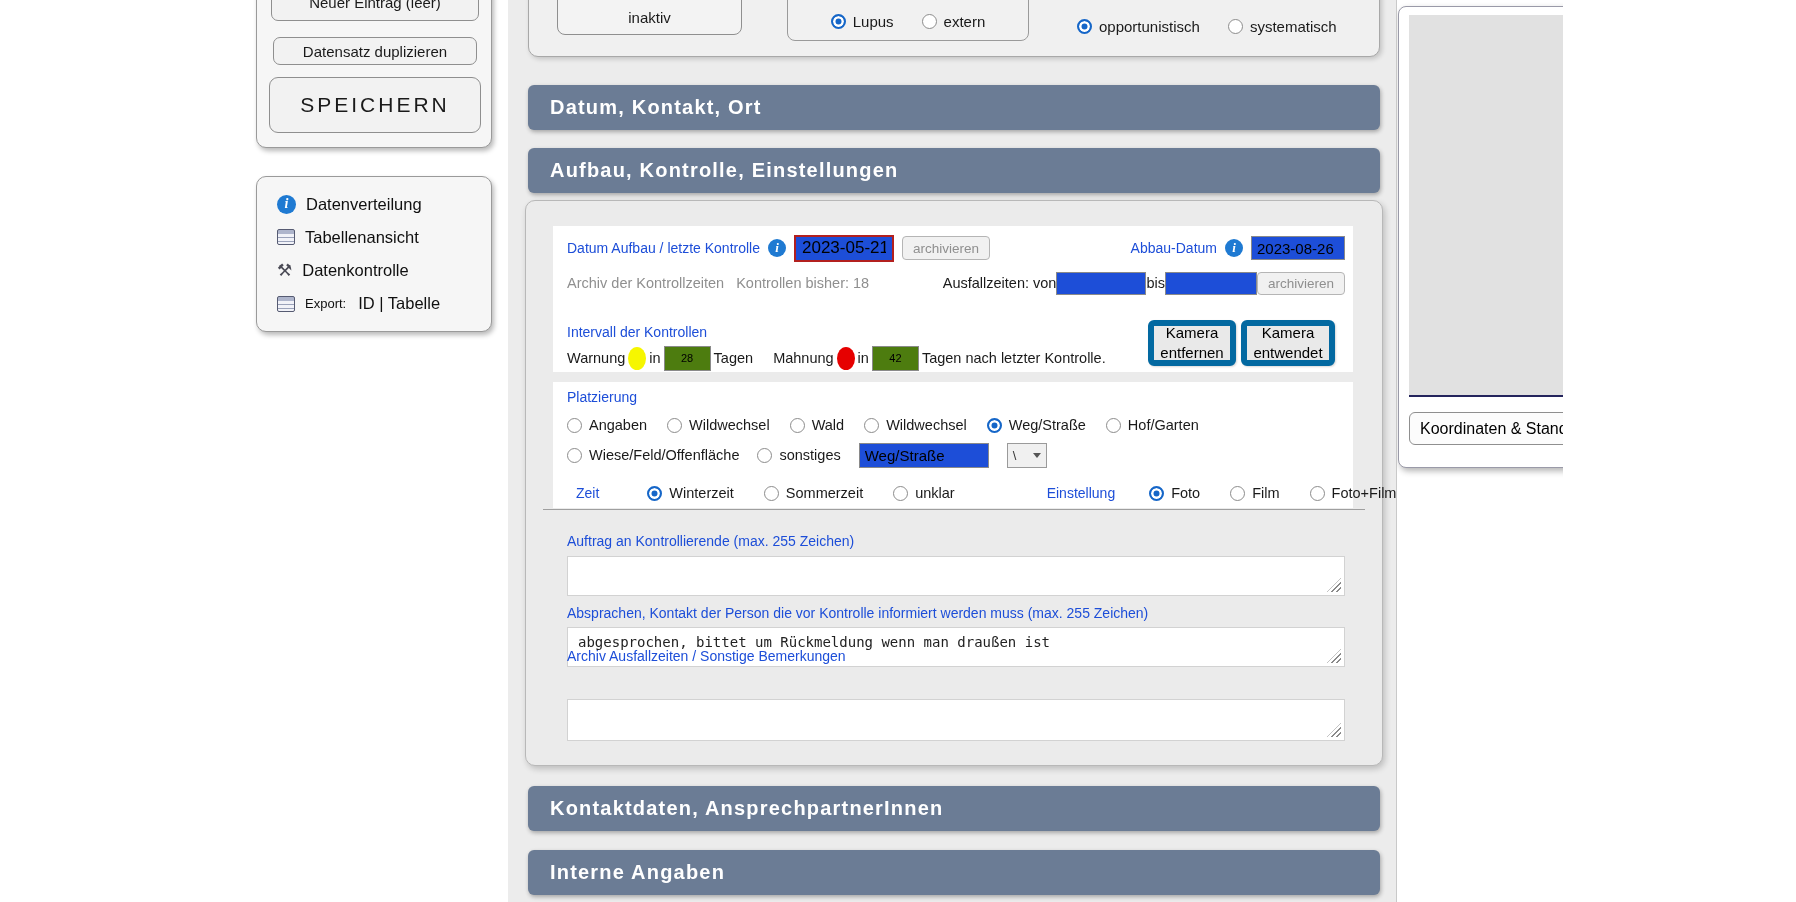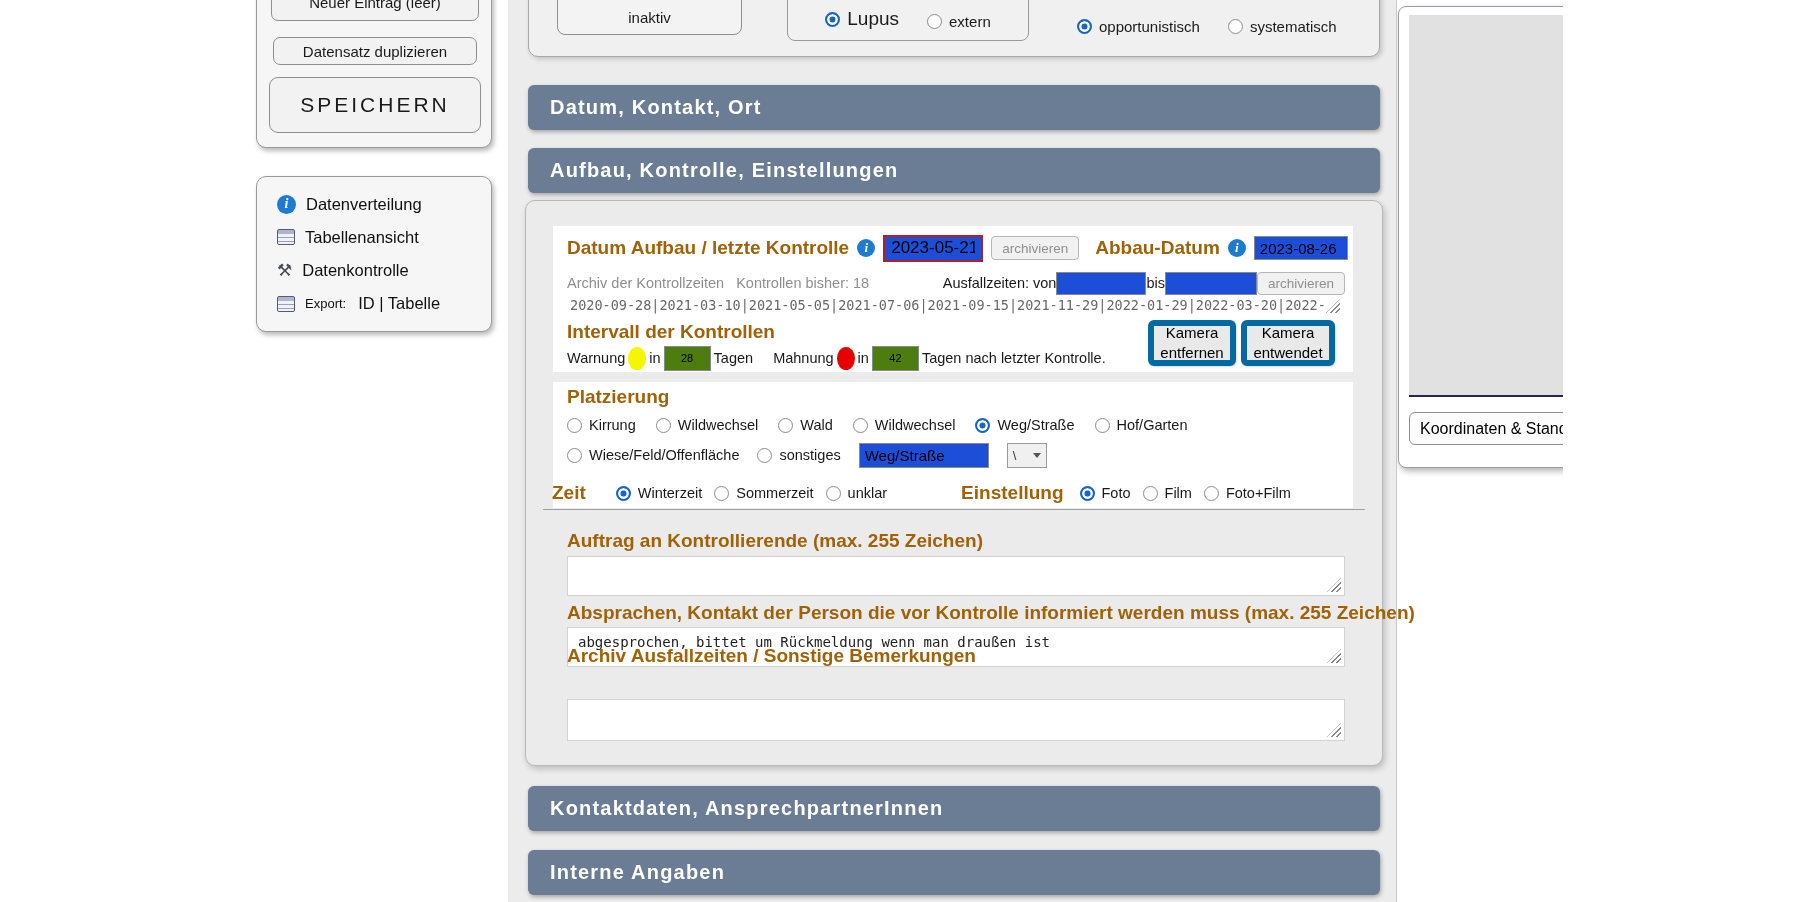--- a/index.html
+++ b/index.html
@@ -41,21 +41,21 @@
   .radio.checked { border:2px solid #1566c8; background:#1566c8; box-shadow:inset 0 0 0 2.5px #fff; }
   .rlabel { font-size:14.5px; color:#1a1a1a; }
 
   
   #panel { position:absolute; left:525px; top:200px; width:858px; height:566px; background:#ebebeb; border:1px solid #b8b8b8; border-radius:10px; box-shadow:2px 3px 6px rgba(0,0,0,.2); }
   .wblock { position:absolute; background:#fff; }
   #wb1 { left:553px; top:226px; width:800px; height:146px; }
   #wb2 { left:553px; top:382px; width:800px; height:126px; }
 
   .frow { position:absolute; display:flex; align-items:center; }
-  .blabel { font-size:19px; font-weight:bold; color:#a16207; white-space:nowrap; }
+  .blabel { font-size:14px; font-weight:normal; color:#1d4ed8; white-space:nowrap; }
   .gtext { font-size:14.5px; color:#8f8f8f; white-space:nowrap; }
   .btext { font-size:14.5px; color:#1a1a1a; white-space:nowrap; }
   input.fld { border:1px solid #8a8a8a; background:#1d4ed8; font-family:"Liberation Sans",sans-serif; font-size:15px; padding:0 5px; height:24px; }
   #inp-setup-date { width:100px; height:27px; border:2px solid #b3201f; font-size:17px; padding:0 6px; }
   #inp-abbau { width:94px; }
   .mini-btn { display:flex; align-items:center; justify-content:center; height:24px; padding:0 10px; background:#f1f1f1; border:1px solid #b5b5b5; border-radius:4px; color:#8f8f8f; font-size:13.5px; cursor:pointer; white-space:nowrap; }
   .dot { display:inline-block; width:18px; height:23px; border-radius:50%; }
   .dot.yellow { background:#f6f600; }
   .dot.red { background:#e60000; }
   .num { width:47px; height:25px; text-align:center; font-size:11px; border:1px solid #8a8a8a; background:#4d7c0f; font-family:"Liberation Sans",sans-serif; }
@@ -106,21 +106,21 @@
       <span class="mprefix">Export:</span>
       <span class="mlabel">ID | Tabelle</span>
     </div>
   </div>
 
   <div id="topbar">
     <button class="btn" id="btn-inaktiv">inaktiv</button>
     <div id="src-box">
       <span class="ritem">
         <span class="radio checked"></span>
-        <span class="rlabel" style="font-size:19px;text-align:right;">Lupus</span>
+        <span class="rlabel" style="font-size:15px;text-align:right;">Lupus</span>
       </span>
       <span class="ritem">
         <span class="radio"></span>
         <span class="rlabel" style="font-size:15px;">extern</span>
       </span>
     </div>
     <div id="mode-row">
       <span class="ritem">
         <span class="radio checked"></span>
         <span class="rlabel" style="font-size:15px;">opportunistisch</span>
@@ -153,24 +153,20 @@
   <div class="frow" style="left:567px; top:270px; width:778px; height:26px; ">
     <span class="gtext">Archiv der Kontrollzeiten</span>
     <span class="gtext" style="margin-left:12px;">Kontrollen bisher: 18</span>
     <span class="btext" style="margin-left:auto;">Ausfallzeiten: von</span>
     <input class="fld" style="width: 90px; height: 23px;" value="">
     <span class="btext">bis</span>
     <input class="fld" style="width: 92px; height: 23px;" value="">
     <button class="mini-btn" style="height:23px;">archivieren</button>
   </div>
 
-  <div id="dates-line">
-    <span>2020-09-28|2021-03-10|2021-05-05|2021-07-06|2021-09-15|2021-11-29|2022-01-29|2022-03-20|2022-</span>
-    <span class="grip"></span>
-  </div>
 
   <div class="frow" style="left:567px; top:322px; height:20px;">
     <span class="blabel">Intervall der Kontrollen</span>
   </div>
   <div class="frow" style="left:567px; top:344px; height:28px; gap:3px;">
     <span class="btext">Warnung</span>
     <span class="dot yellow"></span>
     <span class="btext">in</span>
     <input class="num" value="28" style="">
     <span class="btext">Tagen</span>
@@ -183,21 +179,21 @@
   </div>
   <button class="cam-btn" style="left:1148px; top:320px; width:88px; height:46px;">Kamera entfernen</button>
   <button class="cam-btn" style="left:1241px; top:320px; width:94px; height:46px;">Kamera entwendet</button>
 
   <div class="frow" style="left:567px; top:387px; height:20px;">
     <span class="blabel">Platzierung</span>
   </div>
   <div class="frow" style="left:567px; top:413px; height:24px; gap:20px;">
     <span class="ritem">
         <span class="radio"></span>
-        <span class="rlabel">Kirrung</span>
+        <span class="rlabel">Angaben</span>
       </span>
     <span class="ritem">
         <span class="radio"></span>
         <span class="rlabel">Wildwechsel</span>
       </span>
     <span class="ritem">
         <span class="radio"></span>
         <span class="rlabel">Wald</span>
       </span>
     <span class="ritem">
@@ -222,21 +218,21 @@
         <span class="radio"></span>
         <span class="rlabel">sonstiges</span>
       </span>
     <input class="fld" style="width: 130px; height: 25px;" value="Weg/Straße">
     <div class="mini-select">
       <span>\</span>
       <span class="caret"></span>
     </div>
   </div>
 
-  <div class="frow" style="left:552px; top:481px; height:24px; gap:12px;">
+  <div class="frow" style="left:576px; top:481px; height:24px; gap:30px;">
     <span class="blabel" style="margin-right:18px;">Zeit</span>
     <span class="ritem">
         <span class="radio checked"></span>
         <span class="rlabel">Winterzeit</span>
       </span>
     <span class="ritem">
         <span class="radio"></span>
         <span class="rlabel">Sommerzeit</span>
       </span>
     <span class="ritem">

